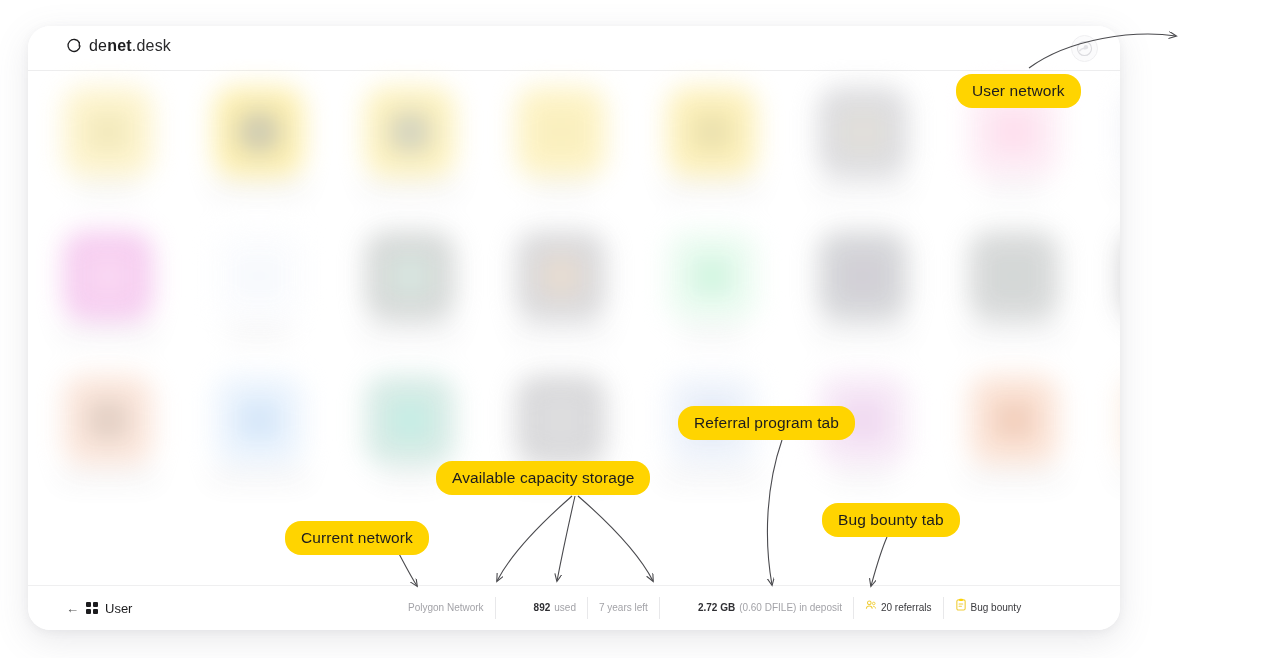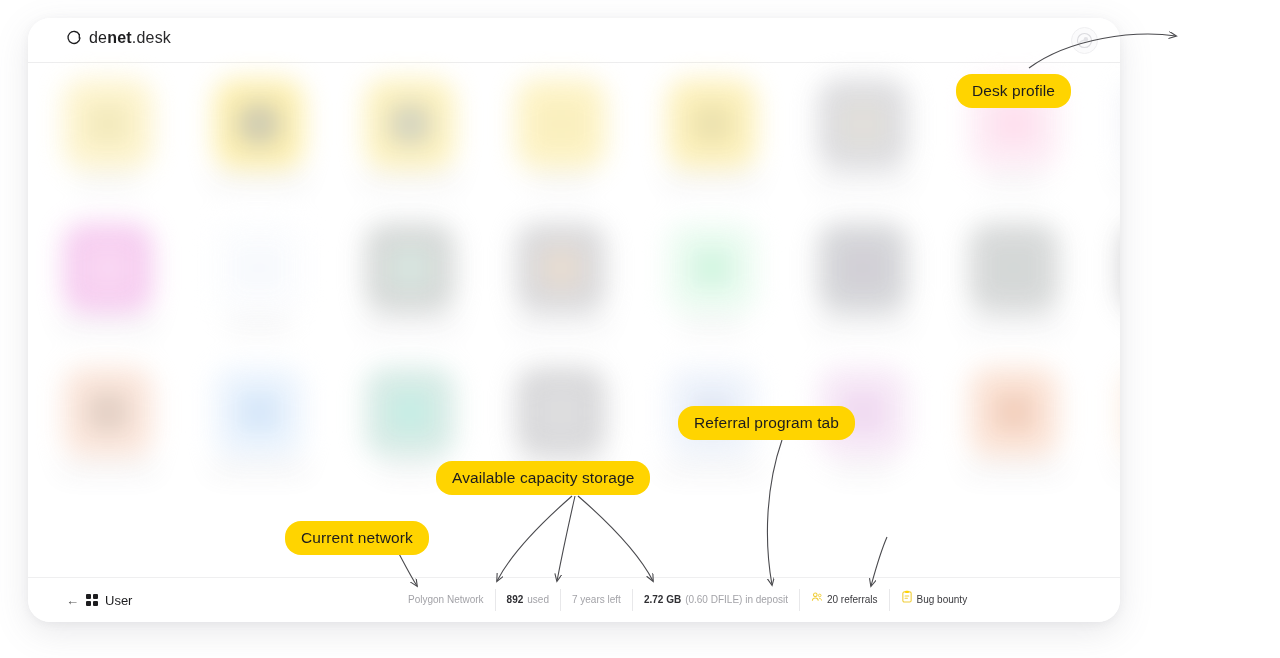--- a/index.html
+++ b/index.html
@@ -10,21 +10,21 @@
     background: #ffffff;
     font-family: "Liberation Sans", sans-serif;
     overflow: hidden;
     position: relative;
   }
 
   
   #app-card {
     position: absolute;
     left: 28px;
-    top: 18px;
+    top: 26px;
     width: 1092px;
     height: 604px;
     background: #ffffff;
     border-radius: 22px;
     box-shadow: 0 10px 34px rgba(120,120,130,0.16),
                 0 2px 8px rgba(120,120,130,0.08);
     overflow: hidden;
   }
 
   
@@ -148,21 +148,21 @@
   }
   .metric {
     display: flex;
     align-items: center;
     gap: 4px;
     padding: 0 11px;
     height: 22px;
     line-height: 22px;
   }
   .metric + .metric { border-left: 1px solid #e8e8ea; }
-  .metric .strong { color: #2f2f33; font-weight: 700; }
+  .metric .strong { color: #2f2f33; font-weight: 700; margin-left: 27px; }
   .metric .muted { color: #a3a3a8; }
   .metric .dark { color: #3a3a3e; }
   .metric.first { padding-left: 0; }
 
   
   #annotations {
     position: absolute;
     left: 0; top: 0;
     width: 1280px; height: 658px;
     pointer-events: none;
@@ -375,17 +375,18 @@
       <path d="M572,496 C540,524 512,552 497,581"></path>
       <path d="M575,496 C568,527 562,555 557,581"></path>
       <path d="M578,496 C608,522 638,552 653,581"></path>
 
       <path d="M782,440 C766,486 764,540 772,585"></path>
 
       <path d="M887,537 C880,553 876,568 871,586"></path>
     </g>
   </svg>
 
-  <div class="callout" id="callout-user-profile">Desk profile</div>
+  <div class="callout" id="callout-user-profile">User network</div>
   <div class="callout" id="callout-capacity">Available capacity storage</div>
   <div class="callout" id="callout-referral">Referral program tab</div>
+  <div class="callout" id="callout-bugbounty">Bug bounty tab</div>
   <div class="callout" id="callout-network">Current network</div>
 </div>
 
 </body></html>

